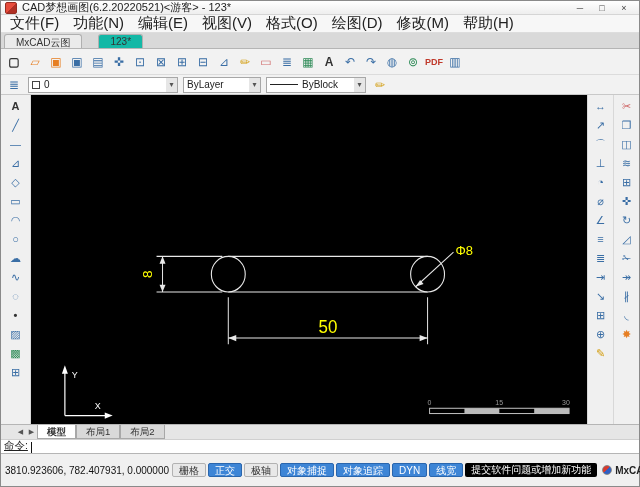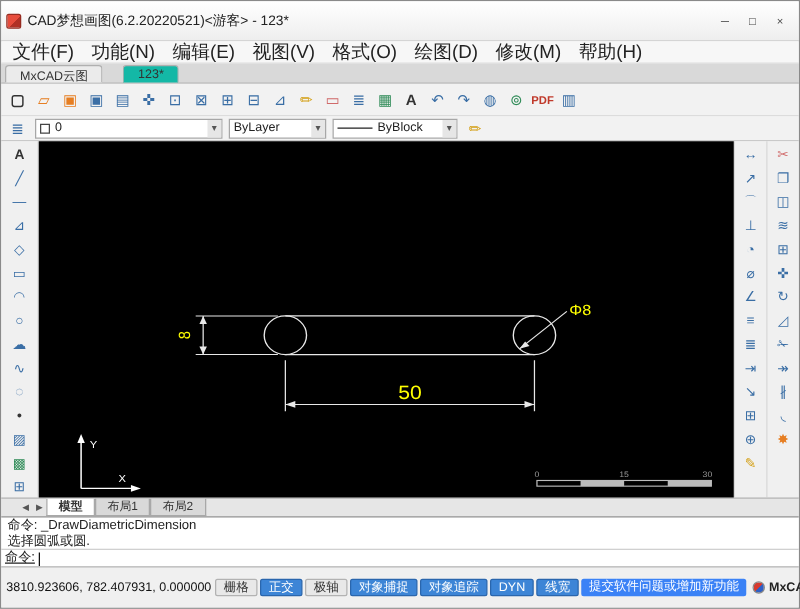--- a/index.html
+++ b/index.html
@@ -1,21 +1,21 @@
 <!DOCTYPE html>
 <html><head>
 <meta charset="utf-8">
 <style>
   * { margin:0; padding:0; box-sizing:border-box; }
   html,body { width:640px; height:487px; overflow:hidden; background:#888; }
   body { font-family:"Liberation Sans", sans-serif; }
   .window { width:640px; height:487px; display:flex; flex-direction:column; background:#f0f0f0; border:1px solid #8a8a8a; }
 
   
-  .titlebar { height:32px; background:linear-gradient(#ffffff,#eeeeee); display:flex; align-items:center; padding:0 4px; gap:5px; font-size:11px; color:#222; border-bottom:1px solid #d5d5d5; flex:0 0 auto; }
+  .titlebar { height:14px; background:linear-gradient(#ffffff,#eeeeee); display:flex; align-items:center; padding:0 4px; gap:5px; font-size:11px; color:#222; border-bottom:1px solid #d5d5d5; flex:0 0 auto; }
   .app-icon { width:12px; height:12px; border-radius:2px; background:linear-gradient(135deg,#e74c3c 55%,#b03025 55%); border:1px solid #962b20; }
   .winbtns { margin-left:auto; display:flex; }
   .winbtn { width:22px; text-align:center; font-size:9px; color:#444; cursor:default; }
 
   
   .menubar { height:18px; display:flex; align-items:center; background:#f7f7f7; border-bottom:1px solid #ddd; font-size:15px; color:#222; padding-left:2px; flex:0 0 auto; }
   .mi { padding:0 7px; }
 
   
   .dtabs { height:16px; background:#d9d9d9; display:flex; align-items:flex-end; gap:16px; padding-left:3px; border-bottom:1px solid #b5b5b5; flex:0 0 auto; }
@@ -57,21 +57,21 @@
   .cmdh { height:26px; background:#ffffff; border-top:1px solid #8f8f8f; font-size:10.5px; line-height:13px; color:#222; padding:0 5px; overflow:hidden; flex:0 0 auto; }
   .cmdi { height:14px; background:#ffffff; border-top:1px solid #d0d0d0; display:flex; align-items:flex-end; font-size:10.5px; color:#222; padding:0 3px; flex:0 0 auto;text-decoration:underline; }
   .caret { width:1px; height:11px; background:#111; margin-left:3px; }
 
   
   .statusbar { height:18px; background:#f0f0f0; border-top:1px solid #b5b5b5; display:flex; align-items:center; font-size:10px; padding:16px 4px; gap:3px; flex:0 0 auto; }
   .coords { color:#111; font-size:10px; width:188px; white-space:nowrap; }
   .sb-right { margin-left:auto; display:flex; align-items:center; gap:2px; }
   .sbtn { padding:0 6px; height:14px; line-height:13px; background:#e8e8e8; border:1px solid #b2b2b2; border-radius:2px; color:#333; white-space:nowrap; }
   .sbtn.on { background:#3d85d6; border-color:#2a66ad; color:#fff; }
-  .feedback { background:#3b82f6; color:#fff; border-radius:2px; padding:0 6px; height:14px; line-height:14px; white-space:nowrap; }
+  .feedback { background:#000000; color:#fff; border-radius:2px; padding:0 6px; height:14px; line-height:14px; white-space:nowrap; }
   .brand { display:flex; align-items:center; gap:3px; font-weight:bold; color:#222; margin-left:3px; white-space:nowrap; }
   .brand-dot { width:10px; height:10px; border-radius:50%; background:linear-gradient(135deg,#d63a2f 50%,#2f5fc4 50%); border:1px solid #888; }
 </style>
 </head>
 <body>
 
 <div class="window">
 
   <div class="titlebar">
     <span class="app-icon"></span>
@@ -261,24 +261,20 @@
     <span class="lnav">◀</span>
     <span class="lnav">▶</span>
     <span style="display:flex">
 
     <span class="ltab on">模型</span>
         <span class="ltab">布局1</span>
         <span class="ltab">布局2</span>
       </span>
   </div>
 
-  <div class="cmdh">
-    <div>命令: _DrawDiametricDimension</div>
-    <div>选择圆弧或圆.</div>
-  </div>
   <div class="cmdi">
     <span>命令:</span>
     <span class="caret"></span>
   </div>
 
   <div class="statusbar">
     <span class="coords">3810.923606,  782.407931,  0.000000</span>
     <span class="sb-right">
       <span style="display:flex;gap:2px">
 

